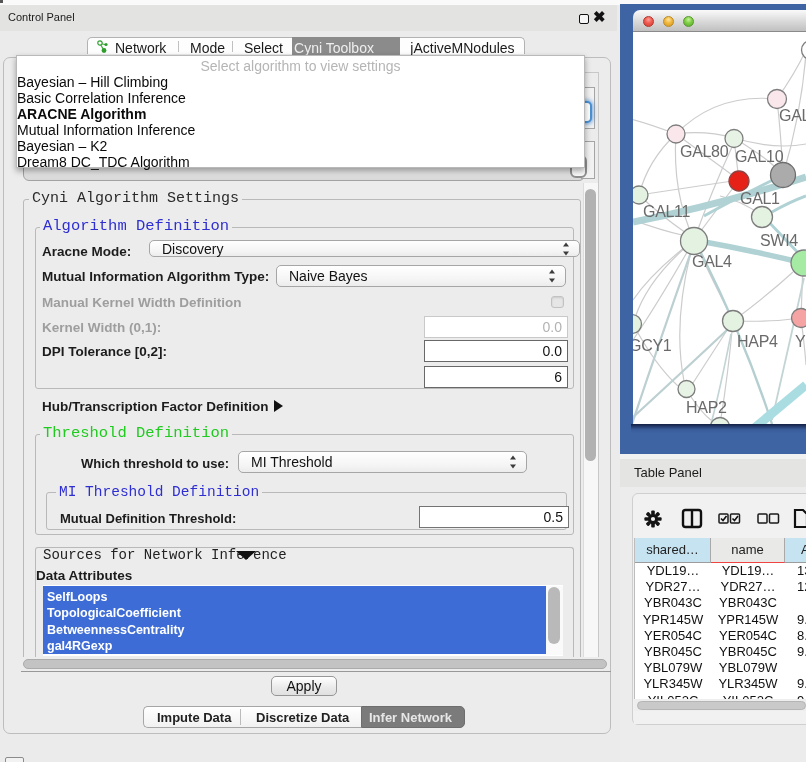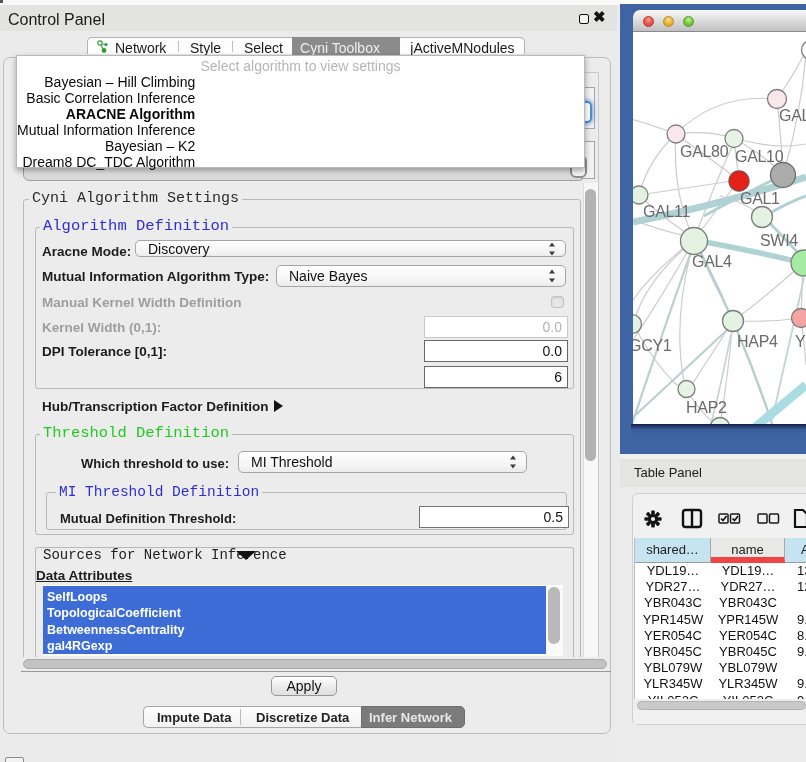--- a/index.html
+++ b/index.html
@@ -19,37 +19,37 @@
 .tabtxt{font-size:14px;color:#1a1a1a;white-space:nowrap;}
 </style>
 </head>
 <body>
 <div id="stage">
 
   <div class="abs" style="left:0;top:0;width:620px;height:5px;background:#fafafa;"></div>
   <div class="abs" style="left:0;top:0;width:3px;height:3px;background:#555;"></div>
 
   <div class="abs" style="left:0;top:5px;width:617px;height:26px;background:#e3e3e2;"></div>
-  <div class="abs" style="left:8px;top:11px;font-size:16px;color:#1b1b1b;">Control Panel</div>
+  <div class="abs" style="left:8px;top:11px;font-size:11px;color:#1b1b1b;">Control Panel</div>
 
   <div class="abs" style="left:579px;top:14px;width:10px;height:10px;border:1.6px solid #111;border-radius:2px;background:#f5f5f5;"></div>
   <div class="abs" style="left:593px;top:8px;font-size:15px;font-weight:bold;color:#111;">✖</div>
 
   <div class="abs" style="left:0;top:31px;width:611px;height:731px;background:#ebebeb;"></div>
 
   <div class="abs" style="left:3px;top:57px;width:608px;height:677px;background:#ececec;border:1px solid #bdbdbd;border-radius:7px;"></div>
 
   <div class="abs" style="left:87px;top:37px;width:438px;height:17px;background:#fdfdfd;border:1px solid #b2b2b2;border-bottom:none;border-radius:5px 5px 0 0;"></div>
   <div class="abs" style="left:178px;top:41px;width:1px;height:11px;background:#c0c0c0;"></div>
   <div class="abs" style="left:232px;top:41px;width:1px;height:11px;background:#c0c0c0;"></div>
   <div class="abs" style="left:292px;top:36.5px;width:108px;height:18px;background:#8b8b8b;"></div>
   <div class="abs tabtxt" style="left:115px;top:39.5px;">Network</div>
-  <div class="abs tabtxt" style="left:190px;top:39.5px;">Style</div>
+  <div class="abs tabtxt" style="left:190px;top:39.5px;">Mode</div>
   <div class="abs tabtxt" style="left:244px;top:39.5px;">Select</div>
-  <div class="abs tabtxt" style="left:292px;top:39.5px;width:84px;text-align:center;color:#efefef;margin-left:6px;">Cyni Toolbox</div>
+  <div class="abs tabtxt" style="left:292px;top:39.5px;width:84px;text-align:center;color:#efefef;">Cyni Toolbox</div>
   <div class="abs tabtxt" style="left:400px;top:39.5px;width:125px;text-align:center;">jActiveMNodules</div>
 
   <svg class="abs" style="left:96px;top:40px;" width="13" height="14" viewBox="0 0 13 14">
     <line x1="4" y1="3.5" x2="8" y2="10.5" stroke="#3aaa3a" stroke-width="1.2"></line>
     <line x1="4" y1="3.5" x2="9" y2="4.5" stroke="#3aaa3a" stroke-width="1"></line>
     <circle cx="4" cy="3" r="2.2" fill="#fff" stroke="#2f9e2f" stroke-width="1.2"></circle>
     <circle cx="10" cy="4.5" r="1.6" fill="#2f9e2f"></circle>
     <circle cx="8" cy="10.5" r="2.4" fill="#2f9e2f"></circle>
   </svg>
 
@@ -62,34 +62,34 @@
   <div class="abs" style="left:581px;top:141px;width:14px;height:38px;background:#f2f2f2;border:1px solid #a5a5a5;"></div>
   <div class="abs" style="left:570px;top:155px;width:17px;height:23px;border:2px solid #8f8f8f;border-radius:6px;background:#fbfbfb;"></div>
 
   <div class="gb" style="left:23px;top:199px;width:558px;height:473px;"></div>
   <div class="gbl" style="left:29px;top:192px;color:#2a2a2a;font-size:15px;">Cyni Algorithm Settings</div>
 
   <div class="gb" style="left:35px;top:227px;width:539px;height:162px;"></div>
   <div class="gbl" style="left:40px;top:219px;color:#2e2ed2;font-size:15.5px;">Algorithm Definition</div>
 
   <div class="blab" style="left:42px;top:244px;">Aracne Mode:</div>
-  <div class="combo" style="left:135px;top:240px;width:431px;height:17px;padding-left:48px;">
+  <div class="combo" style="left:149px;top:240px;width:431px;height:17px;padding-left:48px;">
       <span class="ct">Discovery</span>
       <span class="spin"></span>
     </div>
   <div class="blab" style="left:42px;top:269px;">Mutual Information Algorithm Type:</div>
   <div class="combo" style="left:276px;top:265px;width:290px;height:22px;">
       <span class="ct">Naive Bayes</span>
       <span class="spin"></span>
     </div>
   <div class="glab" style="left:42px;top:295px;">Manual Kernel Width Definition</div>
   <div class="abs" style="left:551px;top:296px;width:13px;height:12px;background:#e6e6e6;border:1px solid #c2c2c2;border-radius:3px;box-shadow:inset 0 1px 2px rgba(0,0,0,0.12);"></div>
   <div class="glab" style="left:42px;top:320px;">Kernel Width (0,1):</div>
   <div class="fld" style="left:424px;top:316px;width:144px;height:22px;border:1px solid #c9c9c9;color:#b3b3b3;line-height:20px;">0.0</div>
-  <div class="blab" style="left:42px;top:344px;">DPI Tolerance [0,1]:</div>
+  <div class="blab" style="left:42px;top:344px;">DPI Tolerance [0,2]:</div>
   <div class="fld" style="left:424px;top:340px;width:144px;height:22px;border:1px solid #686868;color:#111;line-height:20px;">0.0</div>
   <div class="fld" style="left:424px;top:366px;width:144px;height:22px;border:1px solid #686868;color:#111;line-height:20px;">6</div>
 
   <div class="blab" style="left:42px;top:399px;">Hub/Transcription Factor Definition</div>
   <div class="abs" style="left:274px;top:400px;width:0;height:0;border-top:6px solid transparent;border-bottom:6px solid transparent;border-left:9px solid #111;"></div>
 
   <div class="gb" style="left:35px;top:434px;width:539px;height:101px;"></div>
   <div class="gbl" style="left:40px;top:426px;color:#1ecb1e;font-size:15.5px;">Threshold Definition</div>
   <div class="blab" style="left:81px;top:456px;font-size:13px;">Which threshold to use:</div>
   <div class="combo" style="left:238px;top:451px;width:289px;height:22px;">
@@ -97,21 +97,21 @@
       <span class="spin"></span>
     </div>
   <div class="gb" style="left:46px;top:492px;width:521px;height:38px;"></div>
   <div class="gbl" style="left:56px;top:485px;color:#2e2ed2;font-size:14.5px;">MI Threshold Definition</div>
   <div class="blab" style="left:60px;top:511px;font-size:13px;">Mutual Definition Threshold:</div>
   <div class="fld" style="left:419px;top:506px;width:150px;height:22px;border:1px solid #747474;color:#111;line-height:20px;">0.5</div>
 
   <div class="gb" style="left:35px;top:547px;width:539px;height:125px;border-bottom:none;"></div>
   <div class="gbl" style="left:40px;top:548px;color:#222;font-weight:normal;font-size:14px;">Sources for Network Inference</div>
   <div class="abs" style="left:236px;top:551px;width:0;height:0;border-left:10.5px solid transparent;border-right:10.5px solid transparent;border-top:9px solid #111;"></div>
-  <div class="blab" style="left:36px;top:568px;font-size:13.5px;text-decoration:underline;">Data Attributes</div>
+  <div class="blab" style="left:36px;top:568px;font-size:13.5px;">Data Attributes</div>
 
   <div class="abs" style="left:43px;top:585px;width:520px;height:71px;background:#fff;"></div>
   <div class="abs" style="left:43px;top:586px;width:503px;height:68px;background:#3d6cd7;"></div>
   <div class="abs" style="left:47px;top:589px;font-size:12.5px;color:#fff;line-height:16.3px;white-space:pre;font-weight:bold;">SelfLoops
 TopologicalCoefficient
 BetweennessCentrality
 gal4RGexp</div>
   <div class="abs" style="left:546px;top:586px;width:17px;height:69px;background:#fafafa;"></div>
   <div class="abs" style="left:548px;top:587px;width:12px;height:57px;background:#b9b9b9;border-radius:6px;"></div>
 
@@ -130,21 +130,21 @@
   <div class="abs" style="left:157px;top:710px;font-size:13px;font-weight:bold;color:#222;">Impute Data</div>
   <div class="abs" style="left:256px;top:710px;font-size:13px;font-weight:bold;color:#222;">Discretize Data</div>
   <div class="abs" style="left:369px;top:710px;font-size:13px;font-weight:bold;color:#e7e7e7;">Infer Network</div>
 
   <div class="abs" style="left:5px;top:757px;width:19px;height:12px;border:1.5px solid #8b8b8b;border-radius:2px;background:#f2f2f2;"></div>
 
   <div class="abs" style="left:615px;top:370px;width:0;height:0;border-top:3px solid transparent;border-bottom:3px solid transparent;border-left:4px solid #999;"></div>
 
   <div class="abs" style="left:16px;top:55px;width:569px;height:113px;background:#fff;border:1px solid #b9b9b9;box-shadow:0 3px 6px rgba(0,0,0,0.35);"></div>
   <div class="abs" style="left:16px;top:57.5px;width:569px;text-align:center;font-size:14px;color:#b5b5b5;">Select algorithm to view settings</div>
-  <div class="abs" style="left:17px;top:74px;font-size:14px;color:#0a0a0a;line-height:16.1px;white-space:pre;text-align:right;">Bayesian – Hill Climbing
+  <div class="abs" style="left:17px;top:74px;font-size:14px;color:#0a0a0a;line-height:16.1px;white-space:pre;">Bayesian – Hill Climbing
 Basic Correlation Inference
 <b>ARACNE Algorithm</b>
 Mutual Information Inference
 Bayesian – K2
 Dream8 DC_TDC Algorithm</div>
 
   <div class="abs" style="left:611px;top:0;width:9px;height:5px;background:#fafafa;"></div>
   <div class="abs" style="left:617px;top:5px;width:3px;height:26px;background:#ebebeb;"></div>
   <div class="abs" style="left:611px;top:31px;width:9px;height:731px;background:#ebebeb;"></div>
   <div class="abs" style="left:620px;top:0;width:186px;height:4px;background:#fafafa;"></div>
@@ -275,21 +275,21 @@
             <rect x="4.6" y="-1.8" width="4" height="3.6" rx="1"></rect>
           </g>
         </g>
       </g>
       <circle r="2.1" fill="#f1f1f1"></circle>
     </g>
   </svg>
 
   <div class="abs" style="left:634px;top:538px;width:172px;height:162px;background:#fff;border-left:1px solid #bdbdbd;overflow:hidden;">
     <div class="abs" style="left:0;top:0;width:76px;height:25px;background:#c6e3f1;border-right:1px solid #a9a9a9;border-bottom:1px solid #9c9c9c;font-size:13px;color:#222;text-align:center;line-height:24px;">shared…</div>
-    <div class="abs" style="left:76px;top:0;width:74px;height:25px;background:#e9e9e8;border-right:1px solid #a9a9a9;border-bottom:6px solid #ef4444;font-size:13px;color:#222;text-align:center;line-height:24px;">name</div>
+    <div class="abs" style="left:76px;top:0;width:74px;height:25px;background:#e9e9e8;border-right:1px solid #a9a9a9;border-bottom:1px solid #ef4444;font-size:13px;color:#222;text-align:center;line-height:24px;">name</div>
     <div class="abs" style="left:150px;top:0;width:22px;height:25px;background:#c6e3f1;border-bottom:1px solid #9c9c9c;font-size:13px;color:#222;line-height:24px;padding-left:16px;overflow:hidden;">A</div>
     <div class="abs" style="left:0;top:25px;width:76px;font-size:13px;color:#111;text-align:center;line-height:16.2px;white-space:pre;">YDL19…
 YDR27…
 YBR043C
 YPR145W
 YER054C
 YBR045C
 YBL079W
 YLR345W
 YIL052C</div>

